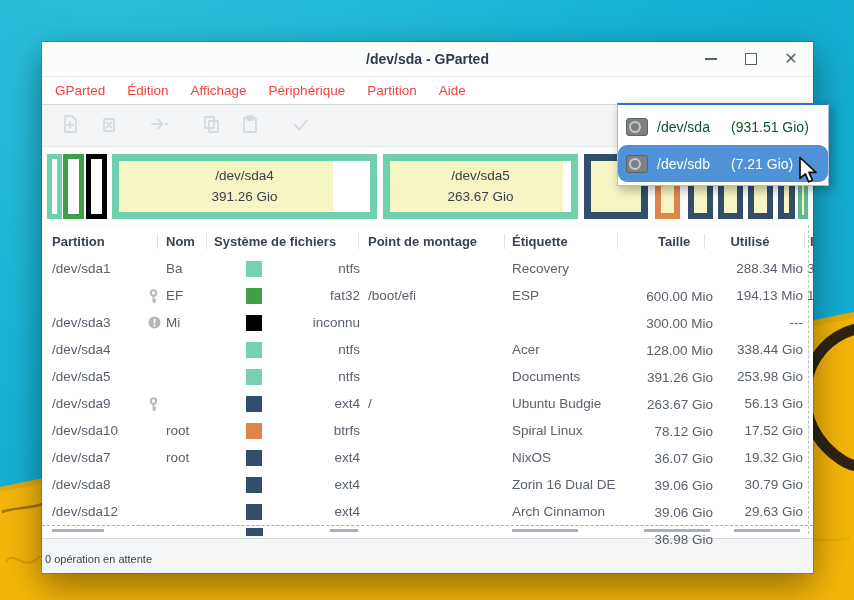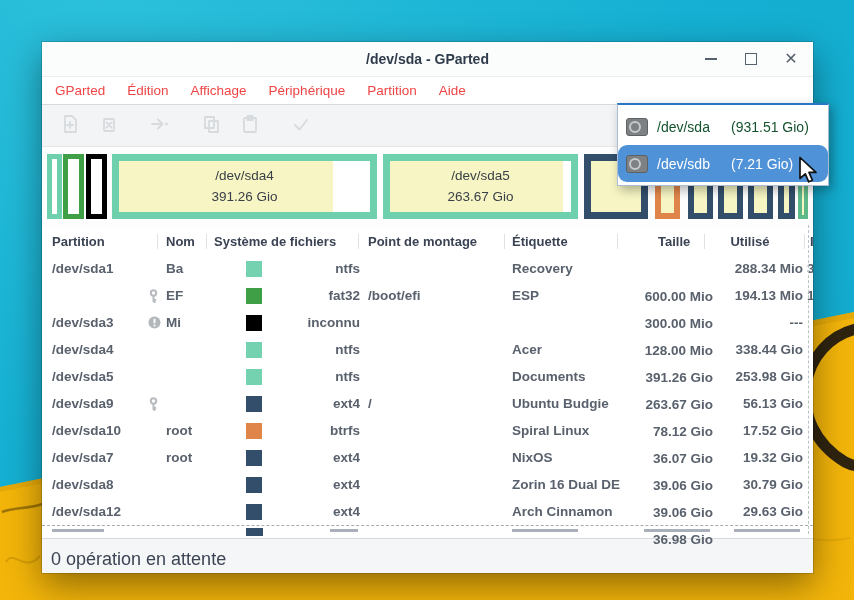--- a/index.html
+++ b/index.html
@@ -32,40 +32,40 @@
   .pbar{height:81px;flex:0 0 81px;background:#fdfdfe;position:relative;border-top:1px solid #e6e8ea;}
   .seg{position:absolute;top:7px;height:65px;box-sizing:border-box;display:flex;flex-direction:column;
        align-items:center;justify-content:center;overflow:hidden;}
   .seg .free{position:absolute;top:0;bottom:0;right:0;background:#fff;}
   .seg-label{font-size:13.5px;color:#3a4049;line-height:1.5;z-index:1;text-align:center;}
   
   .table{flex:1 1 auto;position:relative;background:#fff;font-size:13.5px;color:#59616d;}
   .thead{height:27px;position:relative;font-weight:bold;font-size:13px;color:#3a4353;}
   .hc{position:absolute;top:0;height:27px;line-height:27px;white-space:nowrap;}
   .hsep{position:absolute;top:6px;height:15px;width:0;border-left:1px solid #dfe1e4;}
-  .rows{position:relative;font-weight:bold;}
+  .rows{position:relative;}
   .row{position:relative;height:27px;}
   .cell{position:absolute;top:0;height:27px;line-height:27px;white-space:nowrap;}
   .c-part{left:10px;width:95px;}
   .c-sticon{left:106px;width:14px;top:7px;height:14px;line-height:normal;}
   .c-nom{left:124px;width:44px;}
   .c-swatch{left:204px;top:6px;width:16px;height:16px;line-height:normal;}
   .c-fs{left:228px;width:90px;text-align:right;}
   .c-mount{left:326px;width:140px;}
   .c-label{left:470px;width:140px;}
   .c-size{left:560px;width:111px;text-align:right;margin-top:28px;}
   .c-used{left:676px;width:85px;text-align:right;}
   .c-unused{left:765px;width:40px;}
   .partial-row{position:relative;height:12px;border-top:1px dashed #a6abb2;overflow:hidden;}
   .pr-mark{position:absolute;top:3px;height:3px;background:#8d96a2;opacity:.75;}
   .pr-swatch{position:absolute;left:204px;top:2px;width:17px;height:8px;}
   .vdash{position:absolute;left:766px;top:183px;height:309px;width:0;border-left:1px dashed #bcc1c7;z-index:3;}
   
   .statusbar{height:40px;flex:0 0 40px;background:#f5f6f7;border-top:1px solid #d8dadc;
-             display:flex;align-items:center;padding-left:9px;font-size:18px;color:#3b4453;}
+             display:flex;align-items:center;padding-left:3px;font-size:11px;color:#3b4453;}
   
   .dropdown{position:absolute;left:617px;top:103px;width:210px;background:#fff;z-index:10;
             border:1px solid #a9bdd6;border-top:2px solid #2a76c6;
             box-shadow:3px 4px 10px rgba(0,0,0,.3);padding:3px 0;}
   .dd-item{height:37px;display:flex;align-items:center;padding-left:8px;font-size:14px;color:#14532d;}
   .dd-item.selected{color:#fff;border-radius:9px;}
   .dd-icon{width:22px;height:20px;margin-right:9px;position:relative;flex:0 0 22px;}
   .dd-icon .body{position:absolute;inset:1px 0;background:#7d8183;border:1px solid #5e6264;border-radius:3px;}
   .dd-icon .ring{position:absolute;left:3px;top:4px;width:8px;height:8px;border:2.5px solid #c6c9cb;border-radius:50%;}
   .dd-name{width:66px;}

